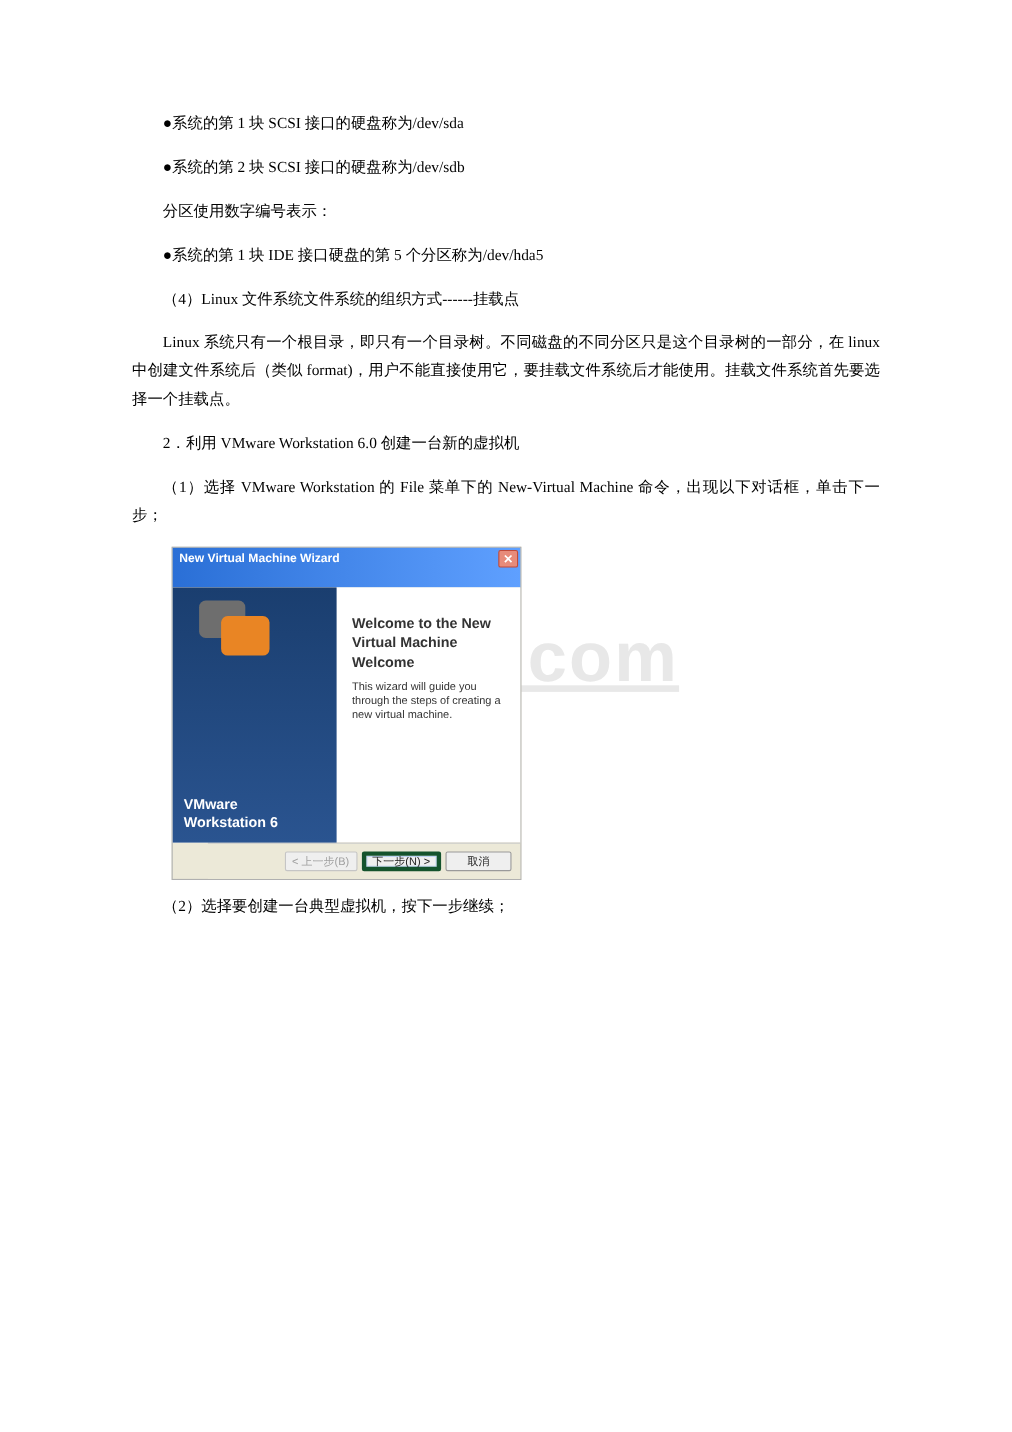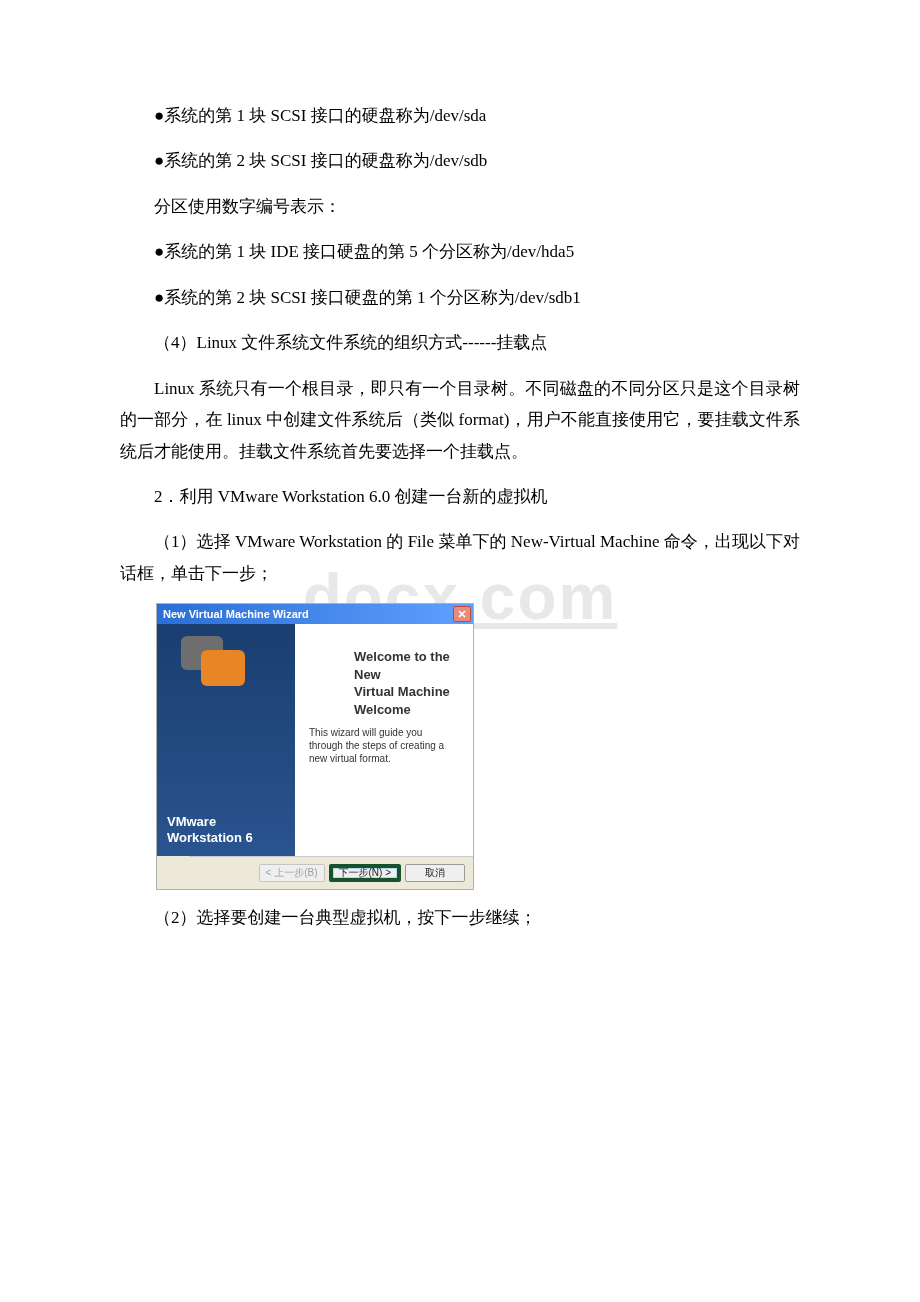--- a/index.html
+++ b/index.html
@@ -10,21 +10,21 @@
     font-family: "SimSun", "Songti SC", serif;
     color: #000;
   }
   .page {
     width: 920px;
     padding: 100px 120px 80px 120px;
     box-sizing: border-box;
     position: relative;
   }
   .para {
-    font-size: 17px;
+    font-size: 14px;
     line-height: 1.85;
     margin: 0 0 14px 0;
     text-align: justify;
     text-justify: inter-ideograph;
   }
   .indent {
     text-indent: 2em;
   }
   .watermark {
     position: absolute;
@@ -53,21 +53,21 @@
     width: 316px;
     border: 1px solid #b0b0b0;
     font-family: Tahoma, Arial, sans-serif;
     background: #ece9d8;
   }
   .wizard-titlebar {
     height: 20px;
     background: linear-gradient(to right, #2a6fd6, #5fa0ff);
     display: flex;
     align-items: center;
-    padding: 0 2px 0 6px;
+    padding: 0 2px 16px 6px;
   }
   .wizard-title {
     flex: 1;
     color: #fff;
     font-size: 11px;
     font-weight: bold;
   }
   .wizard-close {
     width: 16px;
     height: 14px;
@@ -78,21 +78,21 @@
     align-items: center;
     justify-content: center;
   }
   .wizard-close svg { display: block; }
   .wizard-body {
     display: flex;
     height: 232px;
     background: #ffffff;
   }
   .wizard-left {
-    width: 138px;
+    width: 149px;
     background: linear-gradient(to bottom, #1a3e6f, #2a5490);
     position: relative;
     color: #fff;
   }
   .wizard-icon {
     position: absolute;
     top: 12px;
     left: 24px;
     width: 70px;
     height: 52px;
@@ -127,21 +127,20 @@
   .wizard-right {
     flex: 1;
     padding: 24px 14px 8px 14px;
     position: relative;
   }
   .wizard-heading {
     font-size: 13px;
     font-weight: bold;
     color: #333;
     line-height: 1.35;
-    margin-left: 45px;
   }
   .wizard-desc {
     font-size: 10px;
     color: #333;
     margin-top: 8px;
     line-height: 1.3;
   }
   .wizard-footer {
     height: 32px;
     border-top: 1px solid #c9c9c9;
@@ -181,21 +180,20 @@
 
 <div class="page">
   <div class="watermark">docx.com</div>
 
   <div class="content">
 
     <p class="para indent">●系统的第 1 块 SCSI 接口的硬盘称为/dev/sda</p>
     <p class="para indent">●系统的第 2 块 SCSI 接口的硬盘称为/dev/sdb</p>
     <p class="para indent">分区使用数字编号表示：</p>
     <p class="para indent">●系统的第 1 块 IDE 接口硬盘的第 5 个分区称为/dev/hda5</p>
-    <p class="para indent">●系统的第 2 块 SCSI 接口硬盘的第 1 个分区称为/dev/sdb1</p>
     <p class="para indent">（4）Linux 文件系统文件系统的组织方式------挂载点</p>
     <p class="para indent">Linux 系统只有一个根目录，即只有一个目录树。不同磁盘的不同分区只是这个目录树的一部分，在 linux 中创建文件系统后（类似 format)，用户不能直接使用它，要挂载文件系统后才能使用。挂载文件系统首先要选择一个挂载点。</p>
     <p class="para indent">2．利用 VMware Workstation 6.0 创建一台新的虚拟机</p>
     <p class="para indent">（1）选择 VMware Workstation 的 File 菜单下的 New-Virtual Machine 命令，出现以下对话框，单击下一步；</p>
 
     <div class="wizard-wrap">
       <div class="wizard">
         <div class="wizard-titlebar">
           <div class="wizard-title">New Virtual Machine Wizard</div>
           <div class="wizard-close">
@@ -213,21 +211,21 @@
             <div class="wizard-brand">
               <div>VMware</div>
               <div>Workstation 6</div>
             </div>
           </div>
           <div class="wizard-right">
             <div class="wizard-heading">
               <div>Welcome to the New</div>
               <div>Virtual Machine Welcome</div>
             </div>
-            <div class="wizard-desc">This wizard will guide you through the steps of creating a new virtual format.</div>
+            <div class="wizard-desc">This wizard will guide you through the steps of creating a new virtual machine.</div>
           </div>
         </div>
         <div class="wizard-footer">
           <span class="wizard-btn disabled">&lt; 上一步(B)</span>
           <span class="wizard-btn primary">下一步(N) &gt;</span>
           <span class="wizard-btn">取消</span>
         </div>
       </div>
     </div>
 

